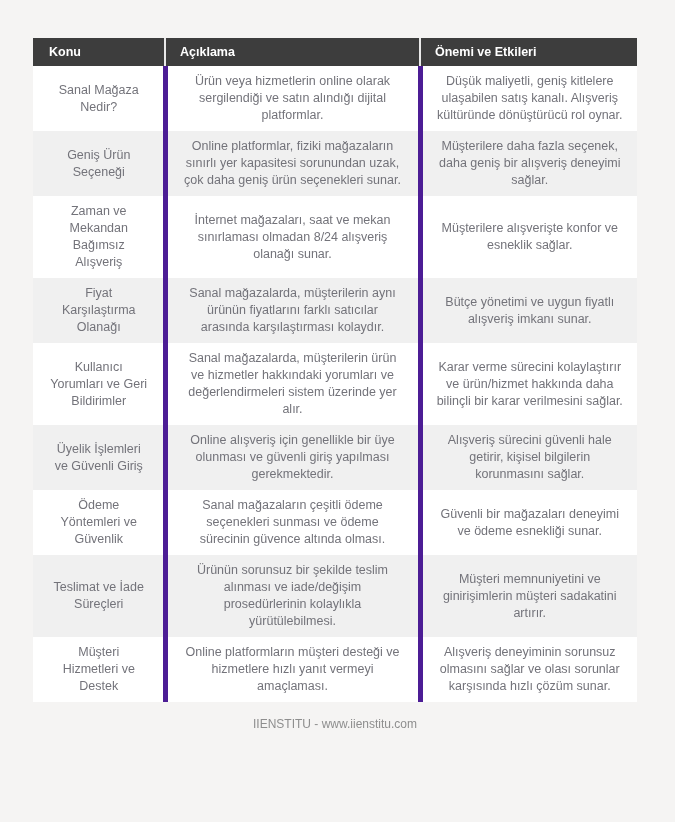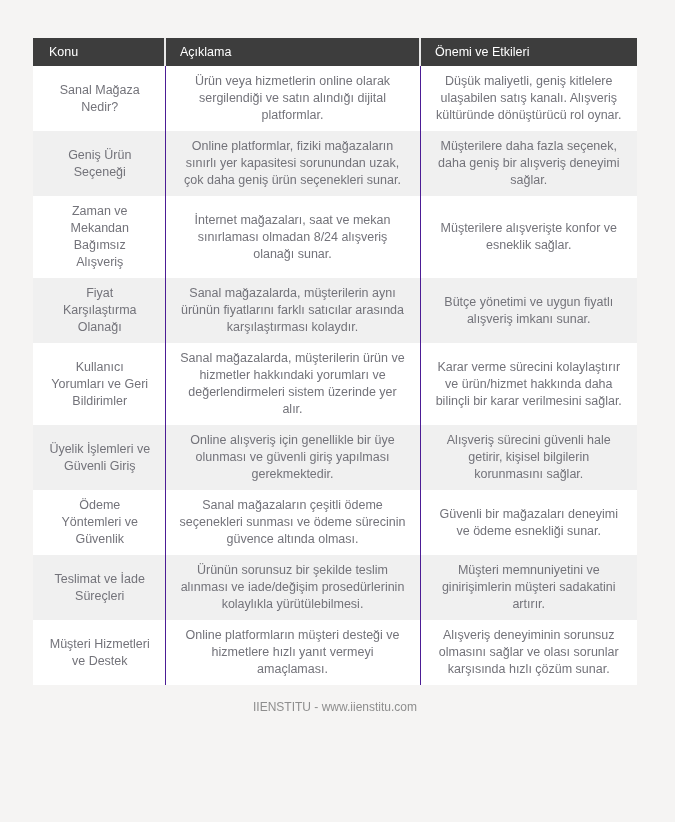--- a/index.html
+++ b/index.html
@@ -29,21 +29,21 @@
     border-collapse: collapse;
     table-layout: fixed;
   }
   col.c-konu  { width: 132px; }
   col.c-acik  { width: 255px; }
   col.c-onemi { width: 217px; }
   .info-table thead th {
     background: #3d3d3d;
     color: #ffffff;
     font-size: 12.5px;
-    font-weight: 400;
+    font-weight: 700;
     text-align: left;
     height: 28px;
     padding: 5px 14px;
     border-left: 2px solid #e9e9e9;
     vertical-align: middle;
   }
   .info-table thead th:first-child {
     border-left: none;
     padding-left: 16px;
   }
@@ -52,21 +52,21 @@
     text-align: center;
   }
   .info-table tbody tr:nth-child(odd)  { background: #ffffff; }
   .info-table tbody tr:nth-child(even) { background: #f0f0f0; }
   .info-table tbody td {
     font-size: 12.5px;
     line-height: 17px;
     color: #73737a;
     padding: 7px 14px;
     vertical-align: middle;
-    border-left: 1px solid #4c1d95;
+    border-left: 5px solid #4c1d95;
   }
   .info-table tbody td:first-child {
     border-left: none;
     padding-left: 16px;
   }
   .footer {
     width: 604px;
     margin: 15px 38px 0 33px;
     text-align: center;
     color: #8e8e8e;

